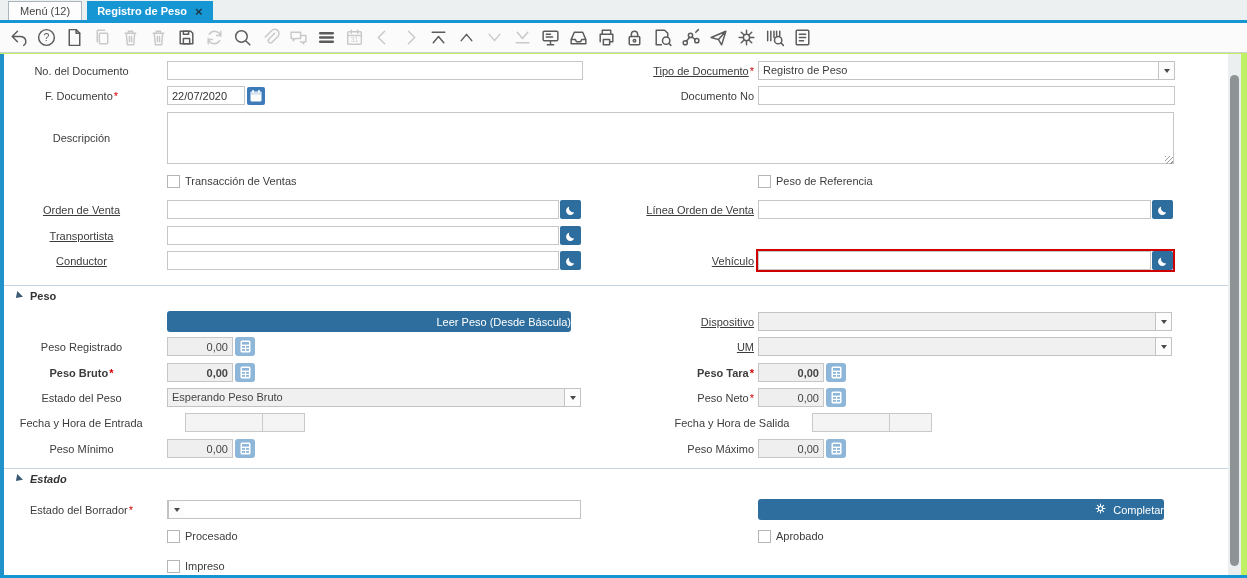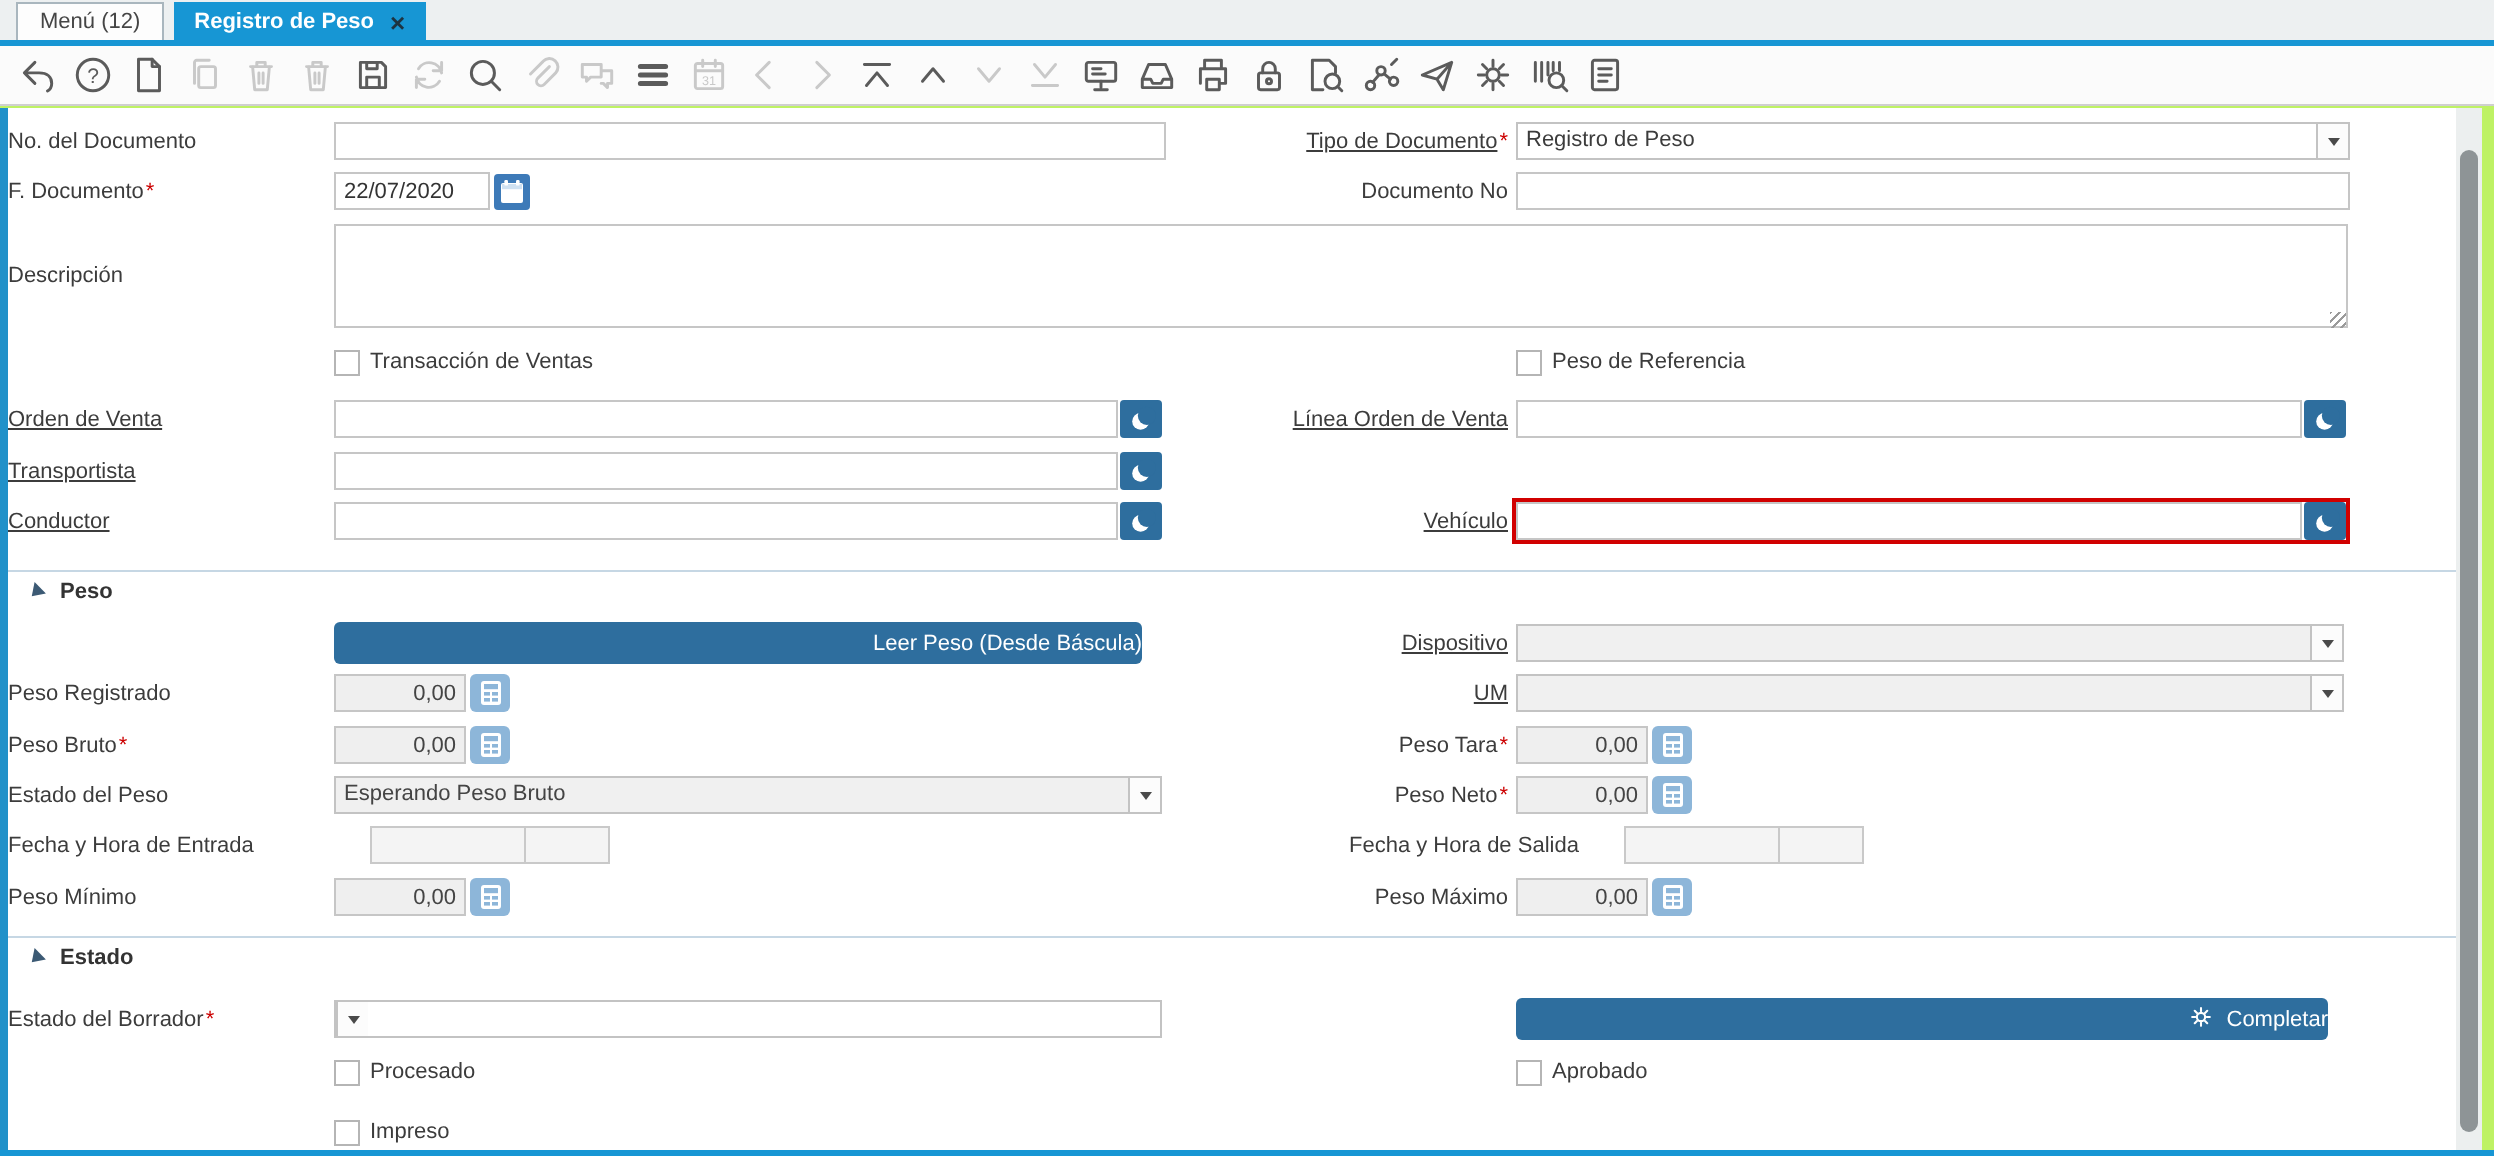--- a/index.html
+++ b/index.html
@@ -21,21 +21,21 @@
 
   
   .leftbar { position:absolute; left:0; top:54px; bottom:0; width:4px; background:#2191c9; }
   .bottombar { position:absolute; left:0; bottom:0; width:100%; height:3px; background:#1796d4; }
   .vscroll { position:absolute; right:6px; top:54px; bottom:3px; width:13px; background:#ecefef; }
   .vthumb { position:absolute; left:2px; width:9px; top:21px; bottom:9px; background:#8e9496; border-radius:5px; }
 
   
   .formarea { position:absolute; left:4px; top:54px; right:19px; bottom:3px; background:#fff; overflow:hidden; }
   .frow { display:flex; align-items:center; }
-  .lab  { width:163px; padding-right:8px; text-align:left; color:#3c3c3c; }
+  .lab  { width:163px; padding-right:8px; text-align:center; color:#3c3c3c; }
   .f1   { width:424px; display:flex; align-items:center; }
   .lab2 { width:167px; padding-right:4px; text-align:right; color:#3c3c3c; }
   .f2   { width:417px; display:flex; align-items:center; }
   .link { text-decoration:underline; cursor:pointer; }
   .req  { color:#cc0000; margin-left:1px; }
 
   input.txt { height:19px; border:1px solid #c6c6c6; background:#fff; padding:0 4px; font:inherit; color:#333; }
   .w416 { width:416px; } .w417 { width:417px; } .w414 { width:414px; }
   textarea.desc { width:1007px; height:52px; border:1px solid #c6c6c6; resize:none; font:inherit; padding:2px 4px; }
   .resizegrip { position:relative; left:-9px; align-self:flex-end; width:8px; height:8px;
@@ -415,21 +415,21 @@
       </div>
       <div class="lab2"><span class="link">UM</span></div>
       <div class="f2">
         <div class="combo gray w414" style="flex:none;">
           <span class="val"></span>
           <span class="arr"></span>
         </div>
       </div>
     </div>
 
-    <div class="frow" style="margin-top:7px;">
+    <div class="frow" style="margin-top:7px;font-weight:bold;">
       <div class="lab"><span>Peso Bruto</span><span class="req">*</span></div>
       <div class="f1">
         <input class="num" value="0,00" style="">
         <span class="calcbtn">
             <svg width="11" height="13" viewBox="0 0 11 13">
               <rect x="0.5" y="0.5" width="10" height="12" rx="1.5" fill="#fff"></rect>
               <rect x="2" y="2" width="7" height="2.6" fill="#8db6d9"></rect>
               <rect x="2" y="6" width="3" height="1.8" fill="#8db6d9"></rect>
               <rect x="6" y="6" width="3" height="1.8" fill="#8db6d9"></rect>
               <rect x="2" y="9" width="3" height="1.8" fill="#8db6d9"></rect>
@@ -514,21 +514,21 @@
               <rect x="2" y="2" width="7" height="2.6" fill="#8db6d9"></rect>
               <rect x="2" y="6" width="3" height="1.8" fill="#8db6d9"></rect>
               <rect x="6" y="6" width="3" height="1.8" fill="#8db6d9"></rect>
               <rect x="2" y="9" width="3" height="1.8" fill="#8db6d9"></rect>
               <rect x="6" y="9" width="3" height="1.8" fill="#8db6d9"></rect>
             </svg>
           </span>
       </div>
     </div>
 
-    <div class="sect" style="margin-top:10px;">
+    <div class="sect" style="margin-top:10px;font-style:italic;">
       <span class="tri"></span>
       <span class="stitle">Estado</span>
     </div>
 
     <div class="frow" style="margin-top:14px;">
       <div class="lab"><span>Estado del Borrador</span><span class="req">*</span></div>
       <div class="f1">
         <div class="combo gray w414" style="flex:none;">
           <span class="arr"></span>
         </div>

